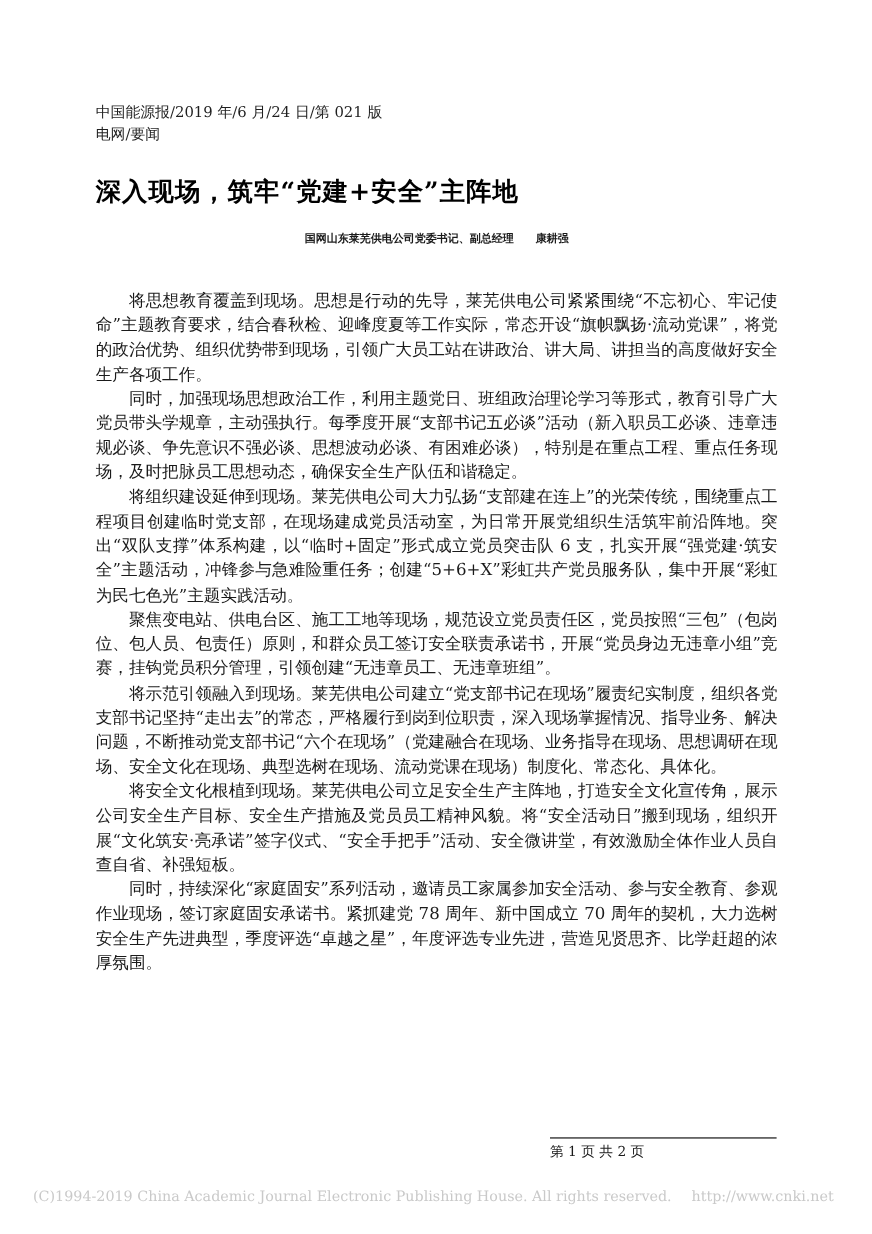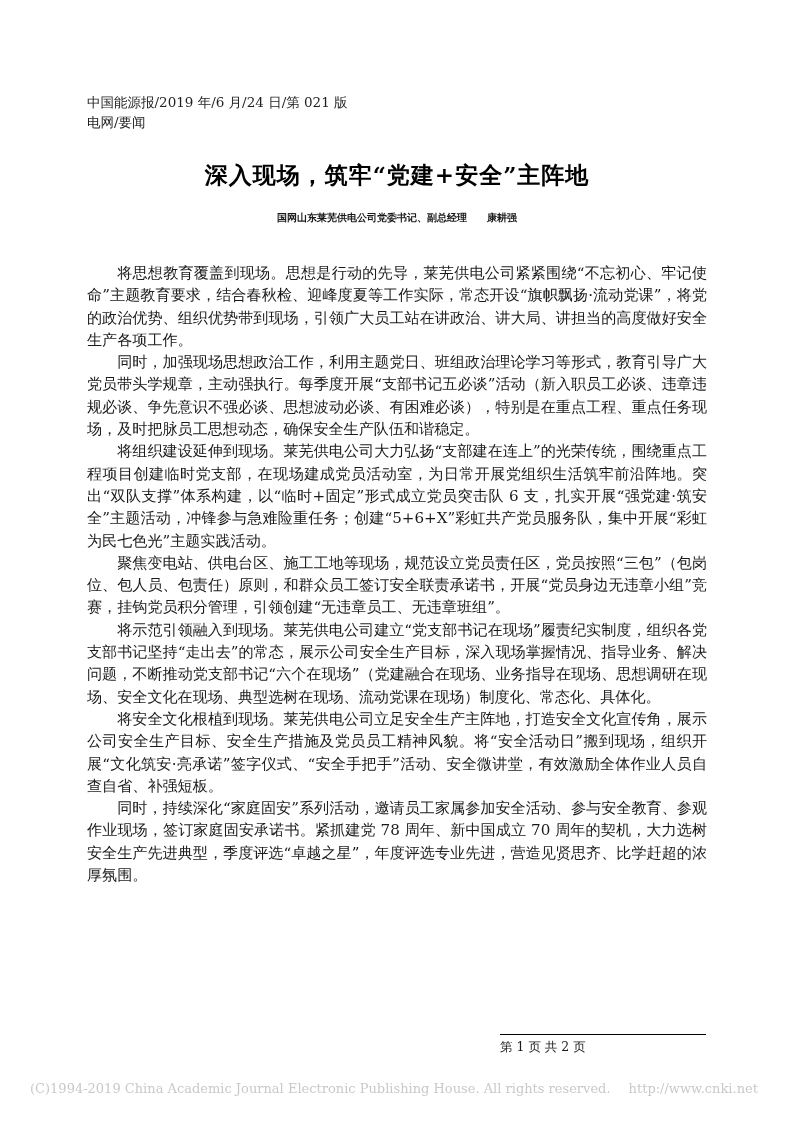--- a/index.html
+++ b/index.html
@@ -34,21 +34,20 @@
     color: #1f1f1f;
   }
   .masthead .line { white-space: nowrap; }
 
   
   .doc-title {
     position: absolute;
     left: 87px;
     top: 158px;
     width: 620px;
-    text-align: center;
     font-size: 23px;
     font-weight: bold;
     letter-spacing: 1px;
     color: #000000;
     line-height: 34px;
   }
 
   
   .byline {
     position: absolute;
@@ -127,21 +126,21 @@
 
   <div class="byline">
     <span>国网山东莱芜供电公司党委书记、副总经理</span><span class="gap"></span><span>康耕强</span>
   </div>
 
   <div class="body-text">
     <p class="para">将思想教育覆盖到现场。思想是行动的先导，莱芜供电公司紧紧围绕“不忘初心、牢记使命”主题教育要求，结合春秋检、迎峰度夏等工作实际，常态开设“旗帜飘扬·流动党课”，将党的政治优势、组织优势带到现场，引领广大员工站在讲政治、讲大局、讲担当的高度做好安全生产各项工作。</p>
     <p class="para">同时，加强现场思想政治工作，利用主题党日、班组政治理论学习等形式，教育引导广大党员带头学规章，主动强执行。每季度开展“支部书记五必谈”活动（新入职员工必谈、违章违规必谈、争先意识不强必谈、思想波动必谈、有困难必谈），特别是在重点工程、重点任务现场，及时把脉员工思想动态，确保安全生产队伍和谐稳定。</p>
     <p class="para">将组织建设延伸到现场。莱芜供电公司大力弘扬“支部建在连上”的光荣传统，围绕重点工程项目创建临时党支部，在现场建成党员活动室，为日常开展党组织生活筑牢前沿阵地。突出“双队支撑”体系构建，以“临时+固定”形式成立党员突击队 6 支，扎实开展“强党建·筑安全”主题活动，冲锋参与急难险重任务；创建“5+6+X”彩虹共产党员服务队，集中开展“彩虹为民七色光”主题实践活动。</p>
     <p class="para">聚焦变电站、供电台区、施工工地等现场，规范设立党员责任区，党员按照“三包”（包岗位、包人员、包责任）原则，和群众员工签订安全联责承诺书，开展“党员身边无违章小组”竞赛，挂钩党员积分管理，引领创建“无违章员工、无违章班组”。</p>
-    <p class="para">将示范引领融入到现场。莱芜供电公司建立“党支部书记在现场”履责纪实制度，组织各党支部书记坚持“走出去”的常态，展示公司安全生产目标，深入现场掌握情况、指导业务、解决问题，不断推动党支部书记“六个在现场”（党建融合在现场、业务指导在现场、思想调研在现场、安全文化在现场、典型选树在现场、流动党课在现场）制度化、常态化、具体化。</p>
+    <p class="para">将示范引领融入到现场。莱芜供电公司建立“党支部书记在现场”履责纪实制度，组织各党支部书记坚持“走出去”的常态，严格履行到岗到位职责，深入现场掌握情况、指导业务、解决问题，不断推动党支部书记“六个在现场”（党建融合在现场、业务指导在现场、思想调研在现场、安全文化在现场、典型选树在现场、流动党课在现场）制度化、常态化、具体化。</p>
     <p class="para">将安全文化根植到现场。莱芜供电公司立足安全生产主阵地，打造安全文化宣传角，展示公司安全生产目标、安全生产措施及党员员工精神风貌。将“安全活动日”搬到现场，组织开展“文化筑安·亮承诺”签字仪式、“安全手把手”活动、安全微讲堂，有效激励全体作业人员自查自省、补强短板。</p>
     <p class="para">同时，持续深化“家庭固安”系列活动，邀请员工家属参加安全活动、参与安全教育、参观作业现场，签订家庭固安承诺书。紧抓建党 78 周年、新中国成立 70 周年的契机，大力选树安全生产先进典型，季度评选“卓越之星”，年度评选专业先进，营造见贤思齐、比学赶超的浓厚氛围。</p>
   </div>
 
   <div class="footer-rule"></div>
   <div class="page-num">第 1 页  共 2 页</div>
 
   <div class="copyright">
     <span>(C)1994-2019 China Academic Journal Electronic Publishing House. All rights reserved.</span><span class="url">http://www.cnki.net</span>
   </div>

